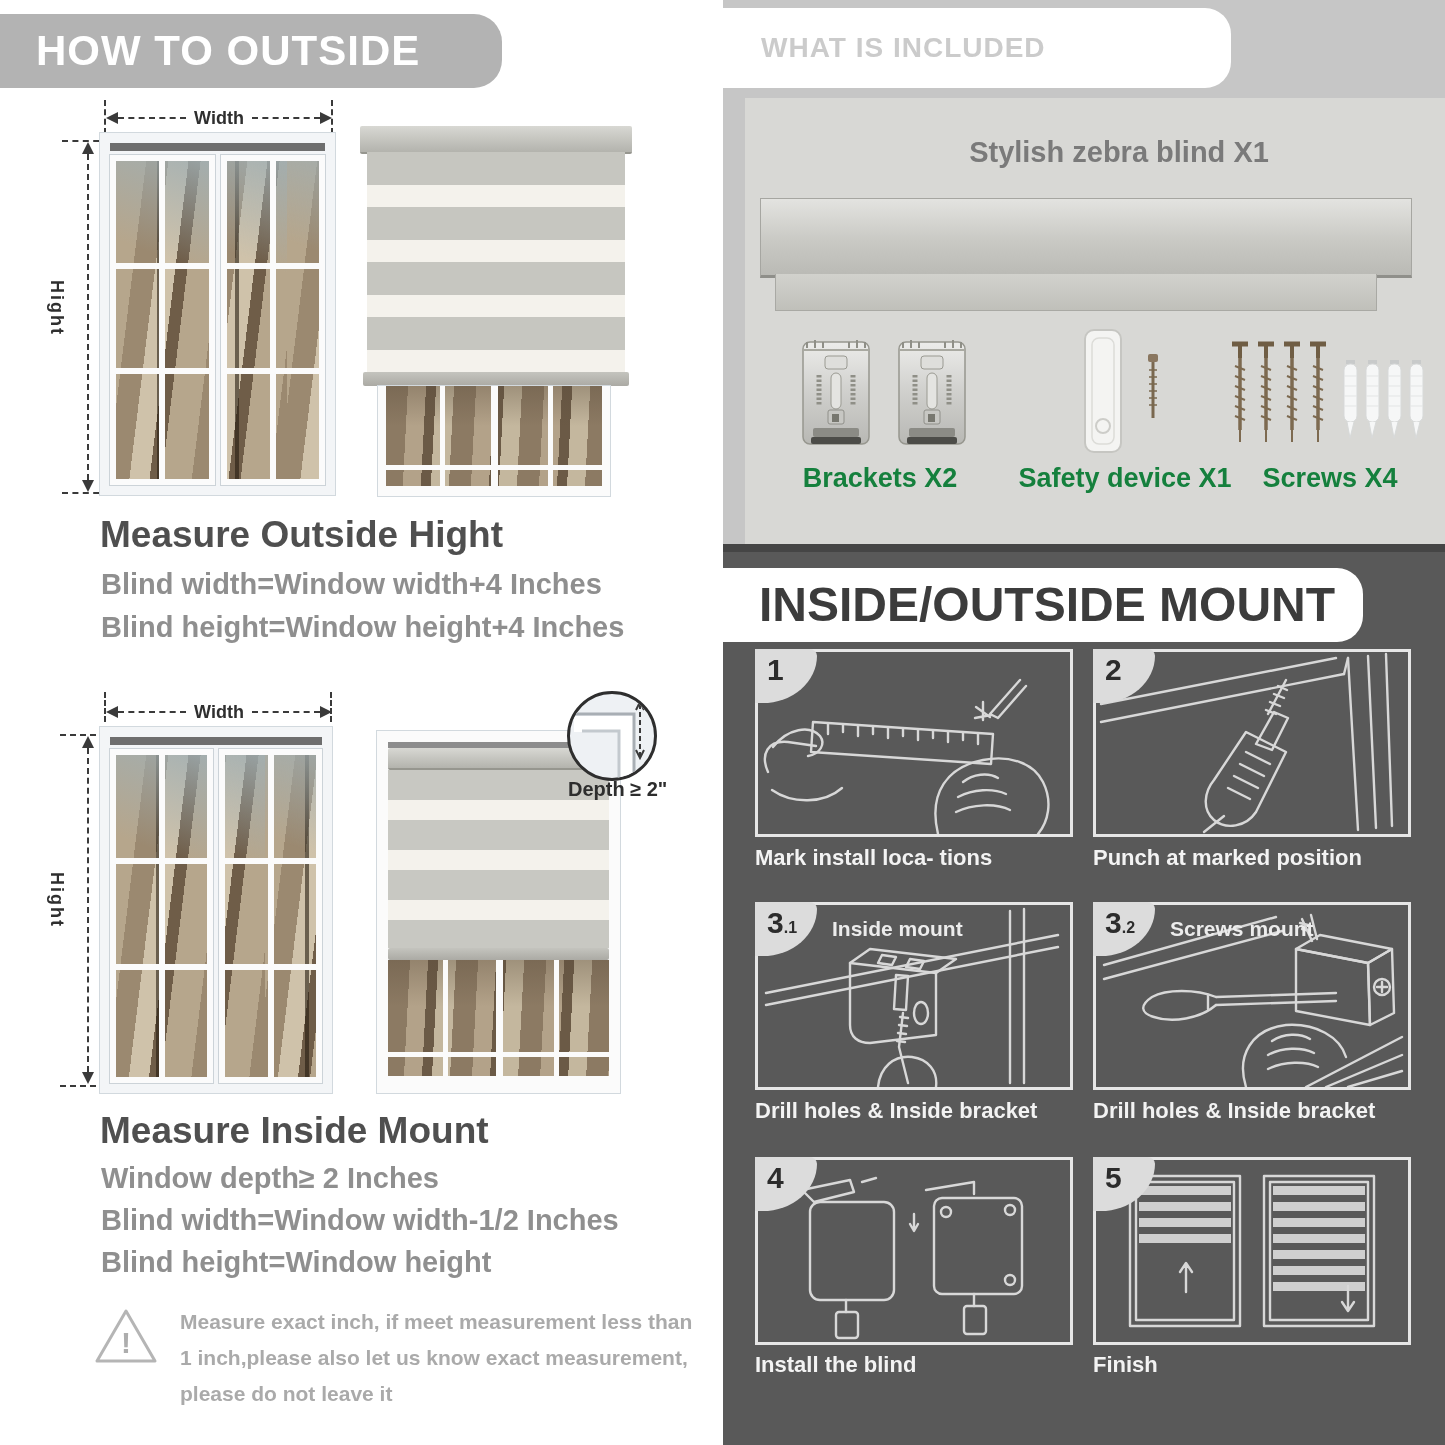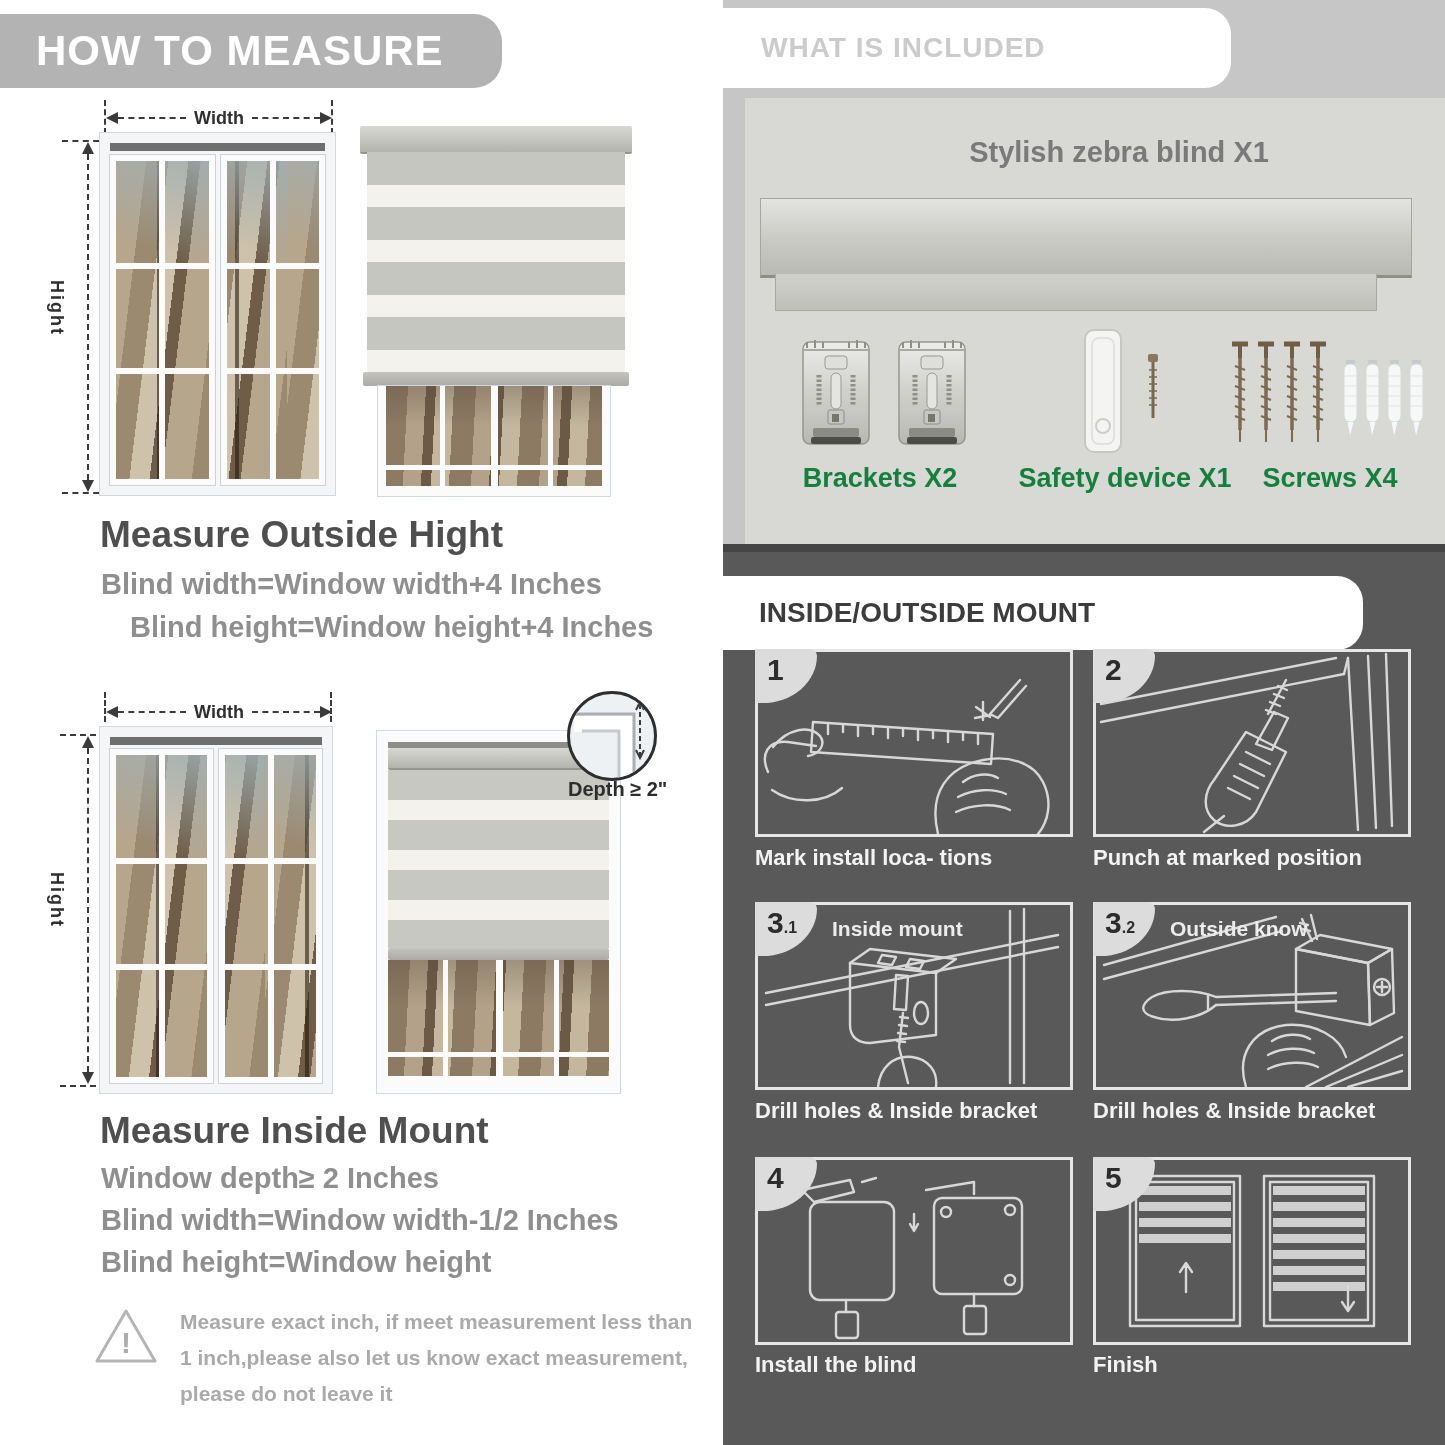--- a/index.html
+++ b/index.html
@@ -63,22 +63,22 @@
   .blind-name{position:absolute;left:0;top:38px;width:100%;text-align:center;
     font-weight:bold;font-size:29px;color:#7a7a7a;}
   .headrail-top{position:absolute;left:15px;top:100px;width:650px;height:76px;
     background:linear-gradient(180deg,#e3e3e0,#c9c9c4 55%,#babab5);
     border:1px solid #a6a6a1;border-bottom:3px solid #8f8f8a;}
   .headrail-bot{position:absolute;left:30px;top:176px;width:600px;height:36px;
     background:linear-gradient(180deg,#d2d2cd,#c0c0ba);border:1px solid #a9a9a4;border-top:none;}
   .item-label{position:absolute;top:365px;text-align:center;font-weight:bold;font-size:27px;color:#15803d;}
   .dark-strip{left:723px;top:544px;width:722px;height:8px;background:#454545;}
   .dark-section{left:723px;top:552px;width:722px;height:893px;background:#595959;}
-  .banner-mount{position:absolute;left:0;top:24px;width:640px;height:74px;background:#ffffff;
-    border-radius:0 26px 26px 0;color:#3c3c3c;font-weight:bold;font-size:28px;
+  .banner-mount{position:absolute;left:0;top:16px;width:640px;height:74px;background:#ffffff;
+    border-radius:0 26px 26px 0;color:#3c3c3c;font-weight:bold;font-size:48px;
     line-height:74px;padding-left:36px;box-sizing:border-box;}
   .step-panel{position:absolute;width:318px;height:188px;border:3px solid #e6e6e6;box-sizing:border-box;}
   .step-badge{position:absolute;top:-3px;left:-3px;width:62px;height:54px;background:#dcdcdc;
     border-radius:0 14% 100% 0;color:#2c2c2c;font-weight:bold;font-size:30px;
     padding:4px 0 0 12px;box-sizing:border-box;}
   .badge-sub{font-size:16px;}
   .step-title{position:absolute;left:74px;top:12px;font-weight:bold;font-size:21px;color:#ececec;}
   .step-caption{position:absolute;width:330px;font-weight:bold;font-size:22px;color:#f3f3f3;}
   .lineart{position:absolute;inset:0;width:100%;height:100%;}
   .lineart path,.lineart rect,.lineart circle,.lineart ellipse,.lineart line{
@@ -87,21 +87,21 @@
   
   .magnifier{left:567px;top:691px;width:90px;height:90px;border-radius:50%;
     border:3px solid #2e2e2e;background:#eef1f4;overflow:hidden;box-sizing:border-box;z-index:5;}
   .depth-label{left:568px;top:778px;width:180px;font-weight:bold;font-size:20px;color:#2d2d2d;}
 </style>
 </head>
 <body>
 
 <div id="canvas">
 
-  <div class="abs banner-left">HOW TO MEASURE</div>
+  <div class="abs banner-left">HOW TO OUTSIDE</div>
 
   <div class="abs vguide" style="left:104px;top:100px;height:34px;"></div>
   <div class="abs vguide" style="left:331px;top:100px;height:34px;"></div>
   <div class="abs harrow" style="left:106px;top:108px;width:226px;">
     <span class="tri-l"></span>
     <span class="dash"></span>
     <span class="lab">Width</span>
     <span class="dash"></span>
     <span class="tri-r"></span>
   </div>
@@ -143,21 +143,21 @@
         <div class="m25"></div>
           <div class="m50"></div>
         <div class="m75"></div>
           <div class="mh"></div>
       </div>
     </div>
   </div>
 
   <div class="abs sec-heading" style="left:100px;top:514px;">Measure Outside Hight</div>
   <div class="abs sec-line" style="left:101px;top:568px;">Blind width=Window width+4 Inches</div>
-  <div class="abs sec-line" style="left:101px;top:611px;margin-left:29px;">Blind height=Window height+4 Inches</div>
+  <div class="abs sec-line" style="left:101px;top:611px;">Blind height=Window height+4 Inches</div>
 
   <div class="abs vguide" style="left:104px;top:692px;height:30px;"></div>
   <div class="abs vguide" style="left:330px;top:692px;height:30px;"></div>
   <div class="abs harrow" style="left:106px;top:702px;width:226px;">
     <span class="tri-l"></span>
     <span class="dash"></span>
     <span class="lab">Width</span>
     <span class="dash"></span>
     <span class="tri-r"></span>
   </div>
@@ -369,21 +369,21 @@
         <path d="M281 82 h10 M286 77 v10" stroke-width="1.8"></path>
         <path d="M216 36 l-10 -22 M221 34 l-6 -24" stroke-width="1.8"></path>
         <path d="M204 18 l8 2 M206 24 l8 2" stroke-width="1.6"></path>
         <path d="M120 92 L240 88 M120 100 L240 96"></path>
         <path d="M120 92 C100 84 70 84 56 92 C44 100 44 108 58 112 C76 118 104 114 120 100"></path>
         <path d="M112 90 v14"></path>
         <path d="M150 182 C140 150 156 124 190 120 C220 118 244 132 250 152"></path>
         <path d="M176 136 C188 128 204 128 214 134 M172 150 C186 142 206 142 218 148 M172 164 C188 156 210 156 222 162"></path>
       </svg>
       <div class="step-badge"><span>3</span><span class="badge-sub">.2</span></div>
-      <div class="step-title">Outside know</div>
+      <div class="step-title">Screws mount</div>
     </div>
     <div class="step-caption" style="left:370px;top:546px;">Drill holes &amp;  Inside bracket</div>
 
     <div class="step-panel" style="left:32px;top:605px;">
       <svg class="lineart" viewBox="0 0 312 182" preserveAspectRatio="none">
         <path d="M44 30 L92 20 L96 32 L56 42 Z"></path>
         <path d="M104 22 l14 -4"></path>
         <rect x="52" y="42" width="84" height="98" rx="10"></rect>
         <path d="M88 140 v12"></path>
         <rect x="78" y="152" width="22" height="26" rx="3"></rect>

